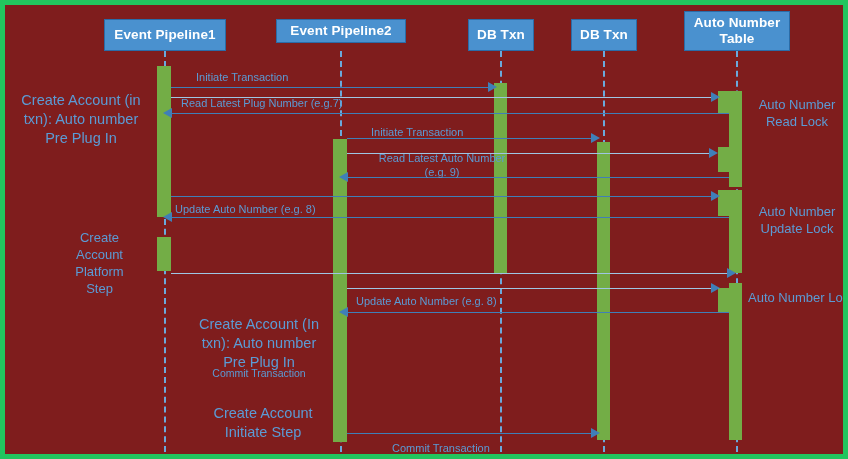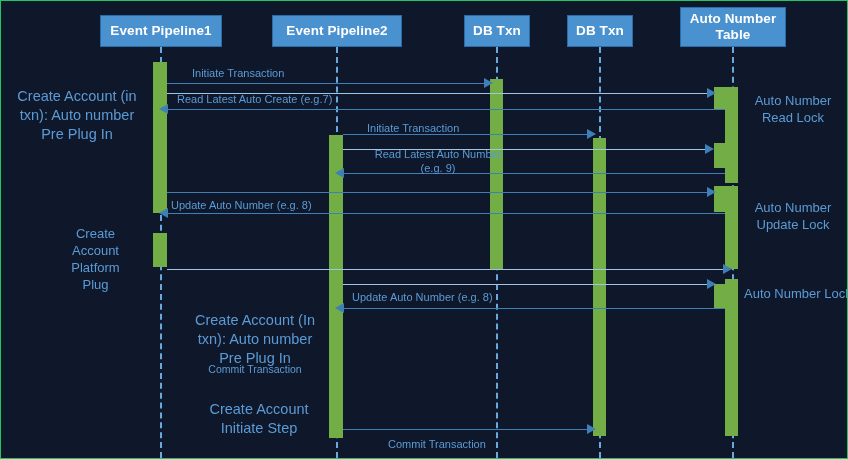--- a/index.html
+++ b/index.html
@@ -4,22 +4,22 @@
 <style>
   html, body {
     margin: 0;
     padding: 0;
     background: #ffffff;
   }
   #canvas {
     position: relative;
     width: 848px;
     height: 459px;
-    background: #0f172a;
-    border: 1px solid #22c55e;
+    background: #7f1d1d;
+    border: 5px solid #22c55e;
     box-sizing: border-box;
     overflow: hidden;
     font-family: "Liberation Sans", sans-serif;
   }
   
   .participant {
     position: absolute;
     background: #4a91cf;
     border: 1px solid #2a6ca8;
     box-sizing: border-box;
@@ -90,21 +90,21 @@
   }
 </style>
 </head>
 <body>
 
 <div id="canvas">
 
   <div class="participant" style="left:99px; top:14px; width:122px; height:32px;">
     <span>Event Pipeline1</span>
   </div>
-  <div class="participant" style="left:271px; top:14px; width:130px; height:32px;">
+  <div class="participant" style="left:271px; top:14px; width:130px; height:24px;">
     <span>Event Pipeline2</span>
   </div>
   <div class="participant" style="left:463px; top:14px; width:66px; height:32px;">
     <span>DB Txn</span>
   </div>
   <div class="participant" style="left:566px; top:14px; width:66px; height:32px;">
     <span>DB Txn</span>
   </div>
   <div class="participant" style="left:679px; top:6px; width:106px; height:40px;">
     <span>Auto Number
@@ -137,21 +137,21 @@
 
   <div class="msgline" style="left:166px; top:82px; width:319px;"></div>
   <div class="arrowhead right" style="left:483px; top:77px;"></div>
   <div class="lbl" style="left:191px; top:66px; width:200px;">Initiate Transaction</div>
 
   <div class="msgline pale" style="left:166px; top:92px; width:548px;"></div>
   <div class="arrowhead right" style="left:706px; top:87px;"></div>
 
   <div class="msgline" style="left:166px; top:108px; width:558px;"></div>
   <div class="arrowhead left" style="left:158px; top:103px;"></div>
-  <div class="lbl" style="left:176px; top:92px; width:250px;">Read Latest Auto Create (e.g.7)</div>
+  <div class="lbl" style="left:176px; top:92px; width:250px;">Read Latest Plug Number (e.g.7)</div>
 
   <div class="msgline" style="left:342px; top:133px; width:246px;"></div>
   <div class="arrowhead right" style="left:586px; top:128px;"></div>
   <div class="lbl" style="left:366px; top:121px; width:200px;">Initiate Transaction</div>
 
   <div class="msgline pale" style="left:342px; top:148px; width:364px;"></div>
   <div class="arrowhead right" style="left:704px; top:143px;"></div>
 
   <div class="msgline" style="left:342px; top:172px; width:382px;"></div>
   <div class="arrowhead left" style="left:334px; top:167px;"></div>
@@ -179,21 +179,21 @@
   <div class="arrowhead right" style="left:586px; top:423px;"></div>
   <div class="lbl" style="left:387px; top:437px; width:160px;">Commit Transaction</div>
 
   <div class="lbl big center" style="left:6px; top:86px; width:140px;">Create Account (in
 txn): Auto number
 Pre Plug In</div>
 
   <div class="lbl mid center" style="left:47px; top:225px; width:95px;">Create
 Account
 Platform
-Plug</div>
+Step</div>
 
   <div class="lbl big center" style="left:178px; top:310px; width:152px;">Create Account (In
 txn): Auto number
 Pre Plug In</div>
   <div class="lbl small center" style="left:178px; top:362px; width:152px;">Commit Transaction</div>
 
   <div class="lbl big center" style="left:186px; top:399px; width:144px;">Create Account
 Initiate Step</div>
 
   <div class="lbl mid center" style="left:742px; top:92px; width:100px;">Auto Number

